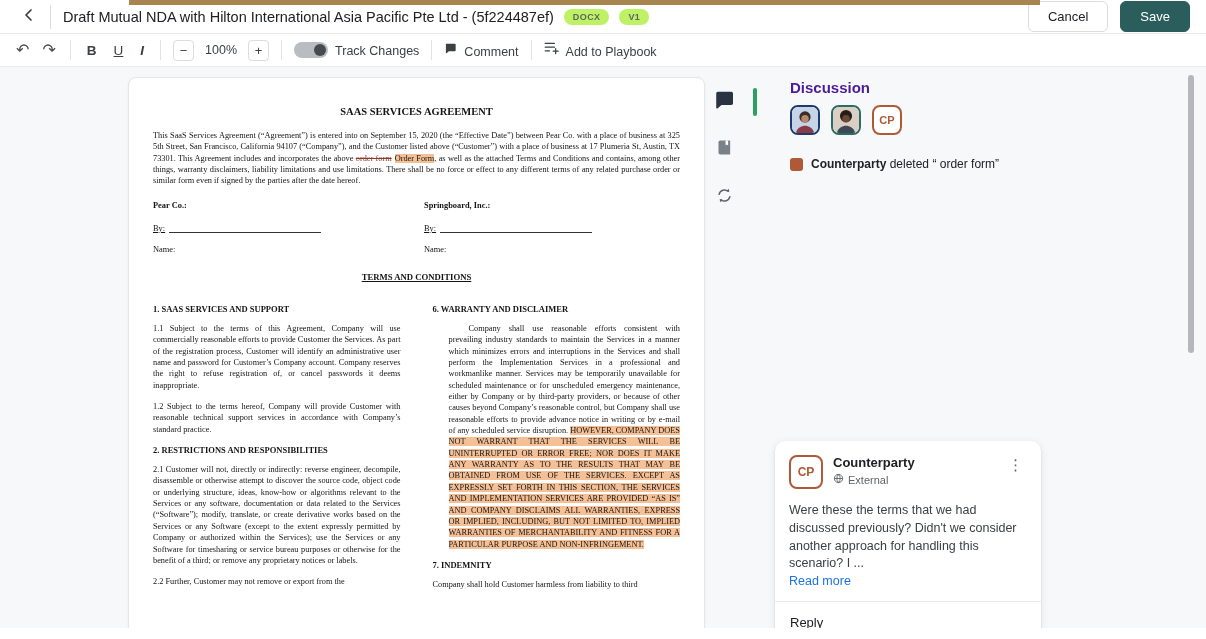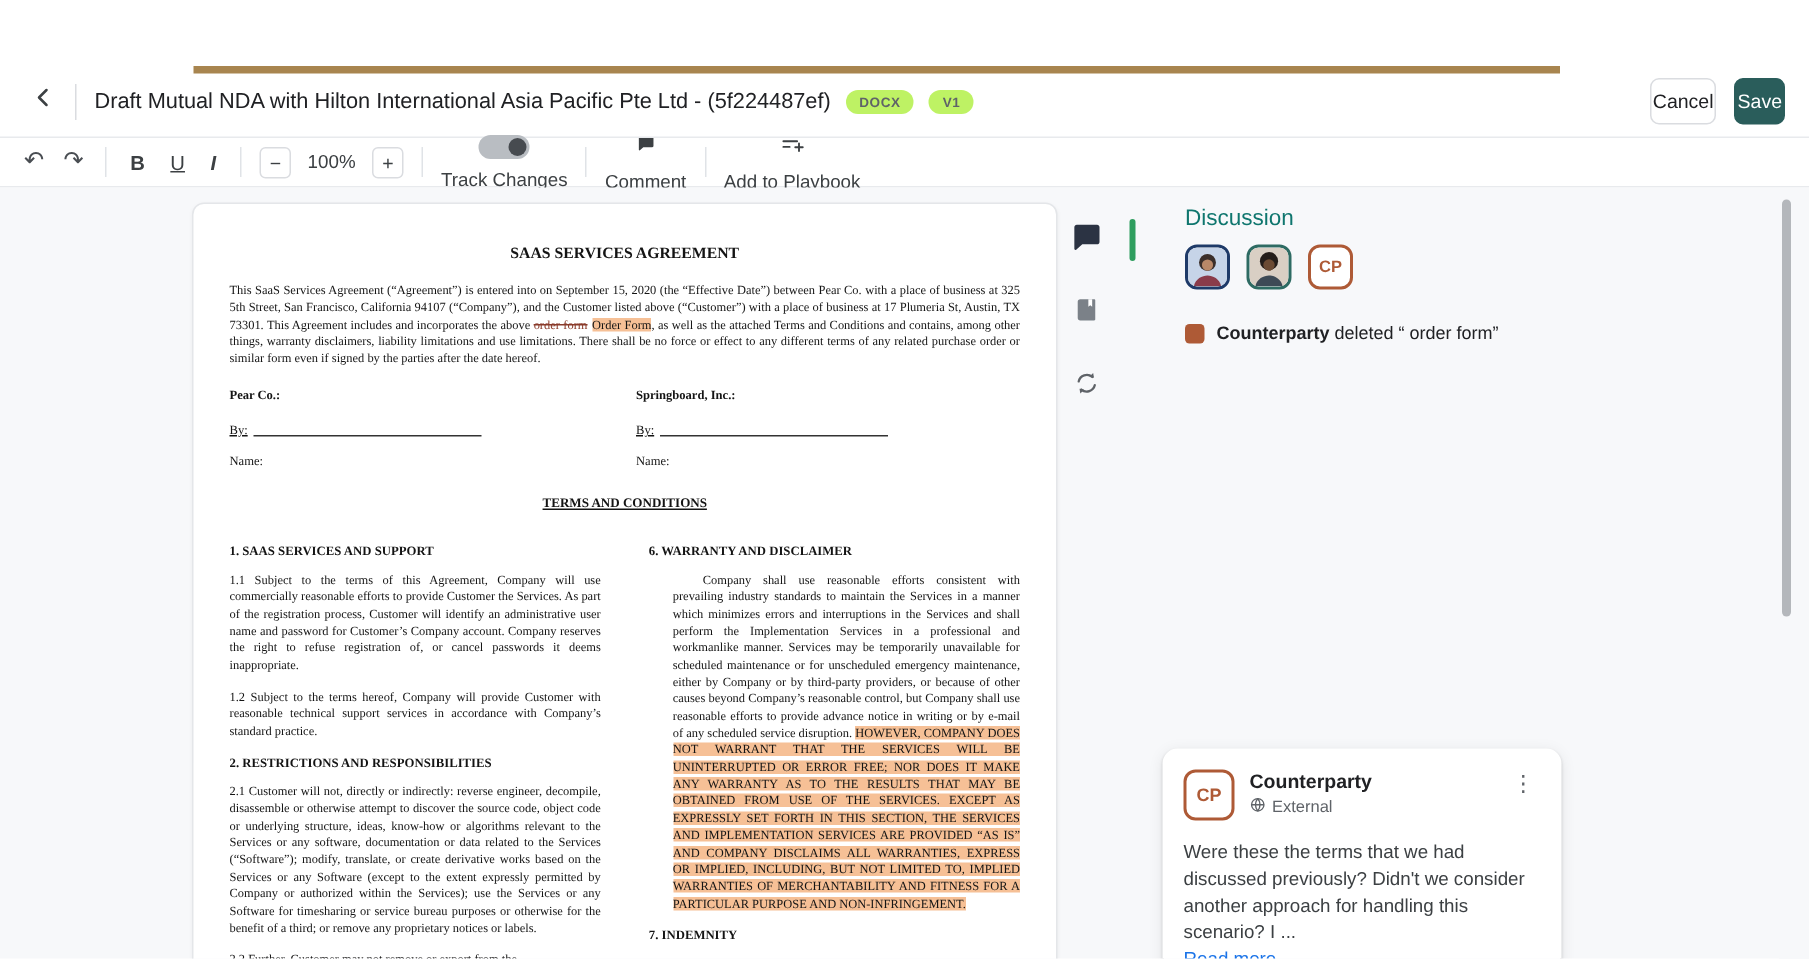--- a/index.html
+++ b/index.html
@@ -1,49 +1,49 @@
 <!DOCTYPE html>
 <html style="--accent-top-bar: #a8854f; --save-button: #2a5d5b; --highlight: #f6c096; --deleted-text: #8a3b2b; --active-indicator: #2f9e5f; --counterparty: #ae5a36; --link: #1a73e8;"><head>
 <meta charset="utf-8">
 <style>
   * { box-sizing: border-box; margin: 0; padding: 0; }
   html, body { width: 1206px; height: 639px; overflow: hidden; }
   body { font-family: "Liberation Sans", sans-serif; background: #fff; color: #202124; }
 
   
-  .header { position: relative; height: 48px; background: #fff; border-bottom: 1px solid #e8eaed;
-            display: flex; align-items: center; padding: 0 16px; margin-top: 44px; }
+  .header { position: relative; height: 34px; background: #fff; border-bottom: 1px solid #e8eaed;
+            display: flex; align-items: center; padding: 0 16px; }
   .accent-top { position: absolute; top: 0; left: 129px; width: 911px; height: 5px;
                 background: var(--accent-top-bar, #a8854f); }
   .back-btn { width: 26px; height: 26px; display: flex; align-items: center; justify-content: center;
               cursor: pointer; }
   .v-sep { width: 1px; height: 24px; background: #dadce0; margin: 0 12px 0 8px; }
   .doc-title { font-size: 14.5px; color: #202124; white-space: nowrap; }
   .badge { background: #bef264; color: #5f6368; font-size: 9px; font-weight: 700; letter-spacing: .4px;
            padding: 3px 9px; border-radius: 10px; margin-left: 10px; }
   .header-actions { margin-left: auto; display: flex; gap: 12px; }
-  .btn { font-size: 13px; border-radius: 6px; padding: 7px 1px; cursor: pointer; font-family: inherit; }
+  .btn { font-size: 13px; border-radius: 6px; padding: 7px 19px; cursor: pointer; font-family: inherit; }
   .btn-cancel { background: #fff; border: 1px solid #dadce0; color: #202124; }
   .btn-save { background: var(--save-button, #2a5d5b); border: 1px solid var(--save-button, #2a5d5b); color: #fff; }
 
   
   .toolbar { height: 33px; border-bottom: 1px solid #e8eaed; display: flex; align-items: center;
              padding: 0 14px; gap: 9px; background: #fff; }
   .tb-sep { width: 1px; height: 20px; background: #e0e3e7; margin: 0 3px; }
   .tb-icon { color: #4a4e53; font-size: 16px; line-height: 1; cursor: pointer; padding: 0 2px; }
   .tb-letter { font-size: 13.5px; color: #3c4043; cursor: pointer; padding: 0 4px; }
   .b { font-weight: 700; } .u { text-decoration: underline; } .i { font-style: italic; font-weight: 600; }
   .zoom-box { width: 21px; height: 21px; border: 1px solid #dadce0; border-radius: 4px; display: flex;
               align-items: center; justify-content: center; font-size: 13px; color: #3c4043; cursor: pointer; }
   .zoom-val { font-size: 12.5px; color: #3c4043; margin: 12px 2px; }
   .toggle { width: 34px; height: 16px; border-radius: 9px; background: #b9bdc2; position: relative; cursor: pointer; }
   .toggle .knob { position: absolute; right: 2px; top: 2px; width: 12px; height: 12px; border-radius: 50%;
                   background: #474b50; }
   .tb-label { font-size: 12.5px; color: #3c4043; }
-  .tb-group { display: flex; align-items: center; gap: 7px; cursor: pointer; flex-direction: column; }
+  .tb-group { display: flex; align-items: flex-end; gap: 7px; cursor: pointer; }
 
   
   .content { position: relative; height: 561px; background: #f7f8fa; overflow: hidden; }
 
   
   .page { position: absolute; left: 128px; top: 10px; width: 577px; height: 1100px; background: #fff;
           border: 1px solid #e4e6e9; border-radius: 8px 8px 0 0; box-shadow: 0 1px 3px rgba(0,0,0,.05);
           padding: 28px 24px 0; font-family: "Liberation Serif", serif; color: #141414; }
   .doc-h1 { text-align: center; font-weight: 700; font-size: 10.5px; margin-bottom: 13px; }
   .doc-body { font-size: 8.3px; line-height: 1.37; text-align: justify; margin-bottom: 10px; }
@@ -62,21 +62,21 @@
 
   
   .side-rail { position: absolute; left: 711px; top: 24px; width: 26px; display: flex; flex-direction: column;
                gap: 26px; align-items: center; }
   .rail-btn { cursor: pointer; display: flex; }
   .active-indicator { position: absolute; left: 753px; top: 21px; width: 4px; height: 28px; border-radius: 3px;
                       background: var(--active-indicator, #2f9e5f); }
 
   
   .discussion { position: absolute; left: 790px; top: 12px; width: 380px; }
-  .disc-title { font-size: 15px; font-weight: 400; color: #0f766e; }
+  .disc-title { font-size: 15px; font-weight: 700; color: #4c1d95; }
   .avatar-row { display: flex; gap: 11px; margin-top: 9px; }
   .avatar { width: 30px; height: 30px; border-radius: 8px; border: 2px solid #888; background: #fff;
             display: flex; align-items: center; justify-content: center; overflow: hidden; }
   .avatar svg { width: 100%; height: 100%; }
   .avatar.a1 { border-color: #1e3a68; }
   .avatar.a2 { border-color: #2e6b63; }
   .avatar.cp { border-color: var(--counterparty, #ae5a36); color: var(--counterparty, #ae5a36);
                font-weight: 700; font-size: 11px; }
   .changes { margin-top: 22px; display: flex; flex-direction: column; gap: 9px; }
   .change-row { display: flex; align-items: center; gap: 8px; font-size: 12px; color: #202124; }

